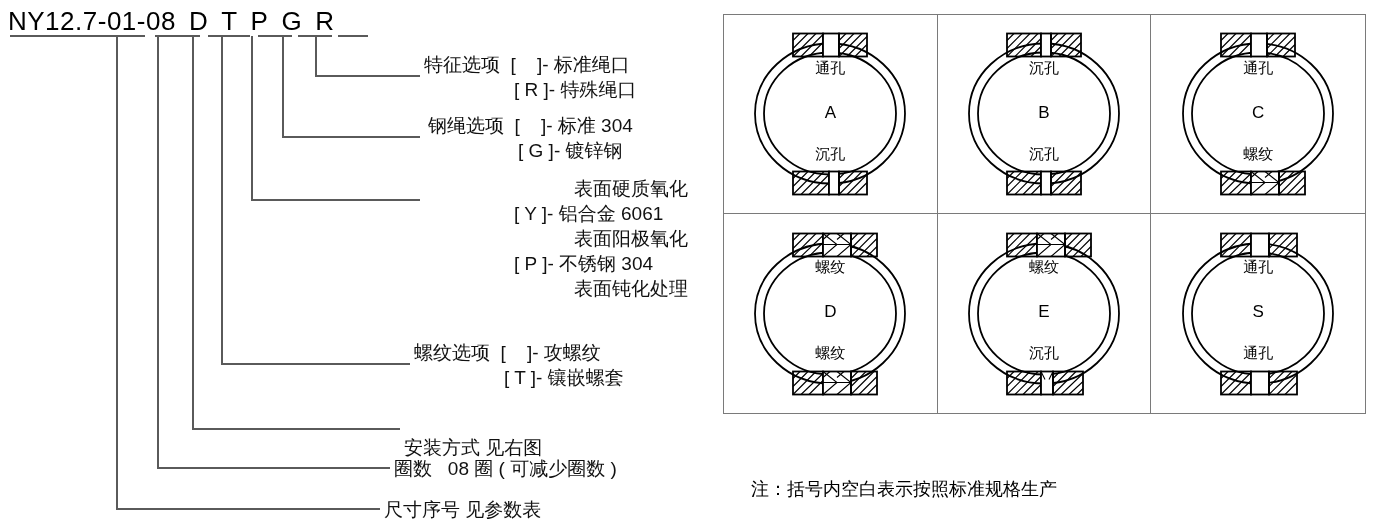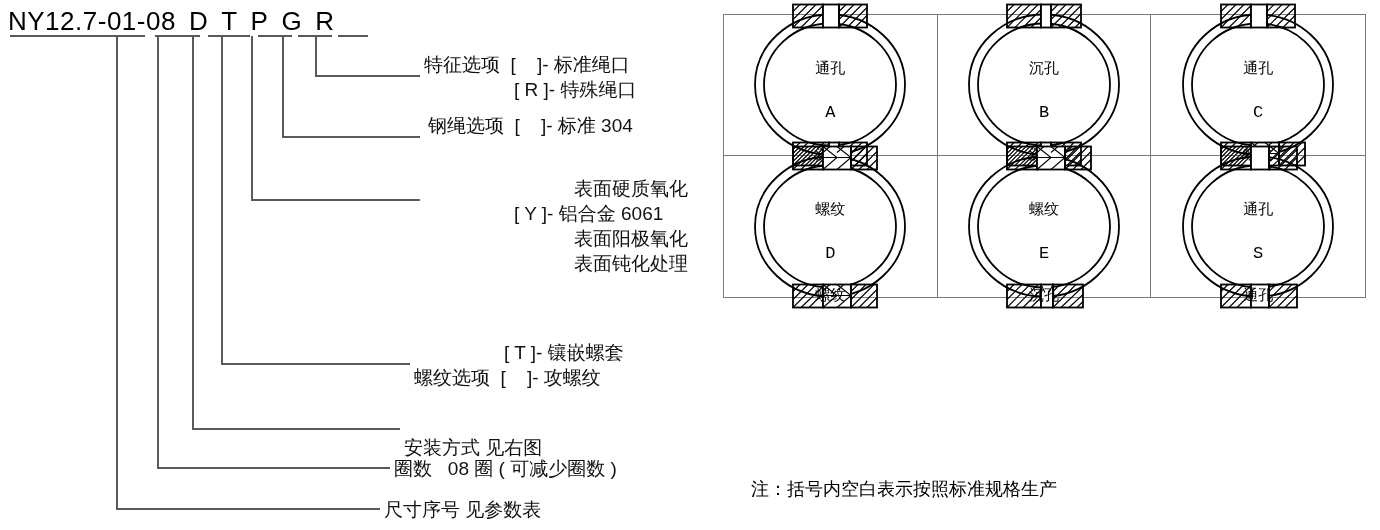--- a/index.html
+++ b/index.html
@@ -18,23 +18,23 @@
 
   
   #leaders{position:absolute;left:0;top:0;width:720px;height:530px;}
 
   
   .ann{position:absolute;white-space:nowrap;}
   .ann .title{font-size:19px;}
   .ann .row{font-size:19px;line-height:25px;white-space:pre;}
 
   
-  .grid{position:absolute;left:723px;top:14px;width:643px;height:284px;
+  .grid{position:absolute;left:723px;top:14px;width:643px;height:400px;
         border:1.6px solid #7a7a7a;box-sizing:border-box;
-        display:grid;grid-template-columns:1fr 1fr 1fr;grid-template-rows:1fr 1fr;font-family:Liberation Mono, monospace;}
+        display:grid;grid-template-columns:1fr 1fr 1fr;grid-template-rows:1fr 1fr;}
   .cell{position:relative;border-right:1.5px solid #7a7a7a;border-bottom:1.5px solid #7a7a7a;
         box-sizing:border-box;}
   .cell:nth-child(3n){border-right:none;}
   .cell:nth-child(n+4){border-bottom:none;}
   .cell svg{position:absolute;left:50%;top:50%;transform:translate(-50%,-50%);}
   .clab{position:absolute;left:0;right:0;text-align:center;font-size:15px;color:#000;}
   .clab.t{top:44px;}
   .clab.m{top:88px;font-size:17px;}
   .clab.b{top:130px;}
 
@@ -77,32 +77,34 @@
     </g>
   </svg>
 
   <div class="ann" style="left:424px;top:52px;">
     <div class="row"><span class="title">特征选项</span><span>  </span><span>[    ]-</span><span> </span><span>标准绳口</span></div>
     <div class="row" style="padding-left:90px;"><span>[ R ]-</span><span> </span><span>特殊绳口</span></div>
   </div>
 
   <div class="ann" style="left:428px;top:113px;">
     <div class="row"><span class="title">钢绳选项</span><span>  </span><span>[    ]-</span><span> </span><span>标准 304</span></div>
+    <div class="row" style="padding-left:90px;"><span>[ G ]-</span><span> </span><span>镀锌钢</span></div>
   </div>
 
   <div class="ann" style="left:424px;top:176px;">
     <div class="row" style="padding-left:150px;"><span>表面硬质氧化</span></div>
     <div class="row" style="padding-left:90px;"><span>[ Y ]-</span><span> </span><span>铝合金 6061</span></div>
     <div class="row" style="padding-left:150px;"><span>表面阳极氧化</span></div>
+    <div class="row" style="padding-left:90px;"><span>[ P ]-</span><span> </span><span>不锈钢 304</span></div>
     <div class="row" style="padding-left:150px;"><span>表面钝化处理</span></div>
   </div>
 
   <div class="ann" style="left:414px;top:340px;">
+    <div class="row"><span class="title">螺纹选项</span><span>  </span><span>[    ]-</span><span> </span><span>攻螺纹</span></div>
     <div class="row" style="padding-left:90px;"><span>[ T ]-</span><span> </span><span>镶嵌螺套</span></div>
-    <div class="row"><span class="title">螺纹选项</span><span>  </span><span>[    ]-</span><span> </span><span>攻螺纹</span></div>
   </div>
 
   <div class="ann" style="left:404px;top:435px;">
     <div class="row"><span class="title">安装方式</span><span> </span><span>见右图</span></div>
   </div>
 
   <div class="ann" style="left:394px;top:456px;">
     <div class="row"><span class="title">圈数</span><span>   </span><span>08 圈 ( 可减少圈数 )</span></div>
   </div>
 

